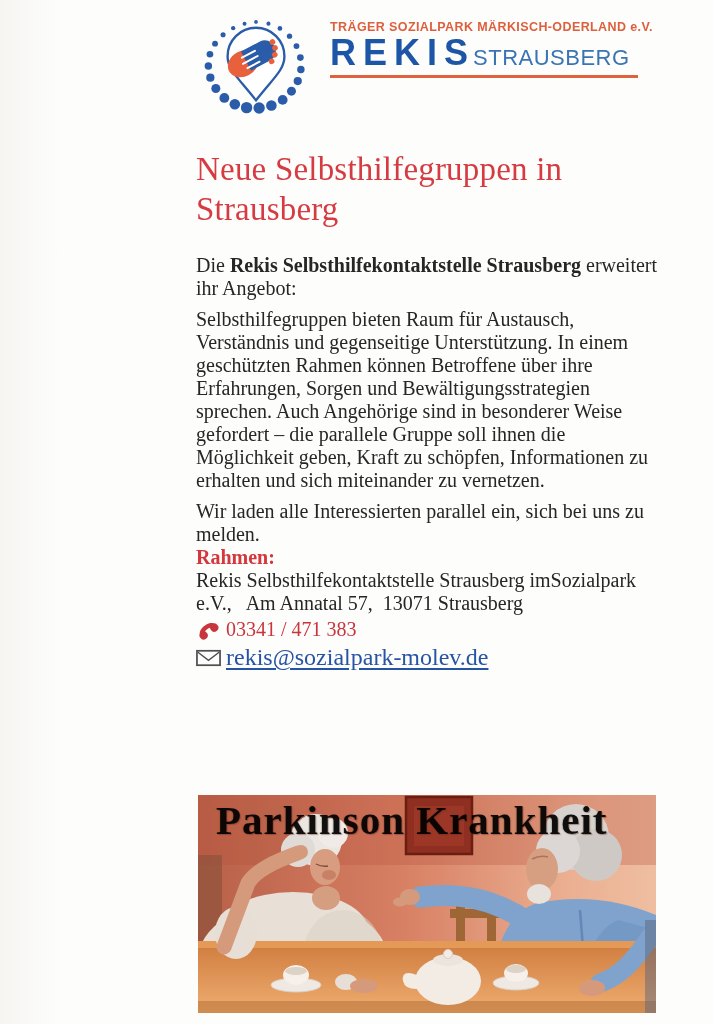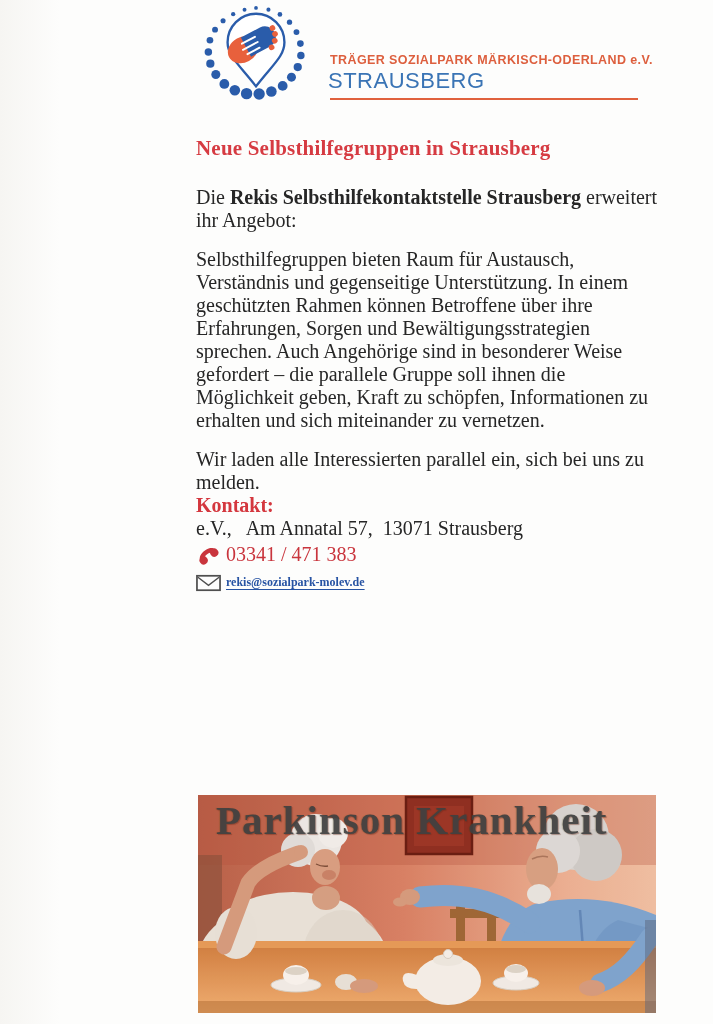--- a/index.html
+++ b/index.html
@@ -4,53 +4,53 @@
 <style>
   html,body{margin:0;padding:0;background:#dcdcdc;}
   .page{
     position:relative;width:713px;height:1024px;margin:0 auto;
     background:linear-gradient(90deg,#f6f5f2 0,#fdfdfc 60px,#fdfdfc 100%);
     font-family:"Liberation Serif",serif;color:#262626;overflow:hidden;
   }
   .content{position:absolute;left:196px;top:0;width:470px;}
 
   
-  .letterhead{display:flex;align-items:flex-end;padding-top:2px;}
+  .letterhead{display:flex;align-items:flex-start;padding-top:16px;}
   .logo{width:120px;height:98px;flex:none;}
   .head-text{margin-left:14px;padding-top:4px;font-family:"Liberation Sans",sans-serif;}
   .trager{font-size:12.5px;font-weight:700;color:#dd5f3e;letter-spacing:.4px;white-space:nowrap;}
   .brandrow{display:flex;align-items:baseline;margin-top:1px;}
   .brand{font-size:36px;font-weight:800;color:#1d55a7;letter-spacing:7px;line-height:1;}
   .brand-suffix{font-size:22px;font-weight:400;color:#3a74b5;letter-spacing:.5px;margin-left:-2px;}
   .divider{height:2.5px;background:#e0613d;margin-top:4px;width:308px;}
   .subtitle{margin-top:7px;font-size:16px;font-weight:700;color:#565b6e;letter-spacing:.2px;white-space:nowrap;}
   .sub-in{font-size:11.5px;}
 
   
-  .title{margin:36px 0 12px;font-size:21px;line-height:1.2;font-weight:700;color:#d63b42;letter-spacing:.2px;}
+  .title{margin:36px 0 12px;font-size:33px;line-height:1.2;font-weight:400;color:#d63b42;letter-spacing:.2px;}
   .para{margin:25px 0 0;font-size:20px;line-height:23px;}
-  .para.tight{margin-top:16px;}
+  .para.tight{margin-top:8px;}
   .blk{display:block;}
   b.red{color:#d43a40;}
   .red-head{color:#d4373e;font-weight:700;}
   .pre{white-space:pre-wrap;}
 
   
   .contact-row{display:flex;align-items:center;height:27px;margin-top:1px;}
   .cicon{width:30px;flex:none;display:flex;align-items:center;}
   .phone-num{color:#c9353d;font-size:20px;}
-  .email{color:#2753a3;font-size:12px;text-decoration:underline;text-underline-offset:3px;cursor:pointer;font-weight:bold;}
+  .email{color:#2753a3;font-size:24px;text-decoration:underline;text-underline-offset:3px;cursor:pointer;}
 
   
   .photo{position:absolute;left:198px;top:795px;width:458px;height:218px;overflow:hidden;background:#d98165;}
   .photo svg{display:block;filter:blur(.5px);}
   .photo-title{
     position:absolute;left:18px;top:1px;width:438px;
     font-family:"Liberation Serif",serif;font-weight:700;font-size:41px;
-    color:#404040;letter-spacing:1px;white-space:nowrap;opacity:.93;
+    color:#000000;letter-spacing:1px;white-space:nowrap;opacity:.93;
     text-shadow:1px 1px 1px rgba(99,43,26,.45),-1px 0 1px rgba(70,70,20,.25);
   }
 </style>
 </head>
 <body>
 
 <div class="page">
   <div class="content">
 
     <div class="letterhead">
@@ -97,37 +97,39 @@
               <circle cx="82.5" cy="43" r="2.9"></circle>
                   <circle cx="83" cy="36.5" r="2.9"></circle>
             </g>
           </g>
         </svg>
         </span>
       </div>
       <div class="head-text">
         <div class="trager">TRÄGER SOZIALPARK MÄRKISCH-ODERLAND e.V.</div>
         <div class="brandrow">
+          <span class="brand">REKIS</span>
           <span class="brand-suffix">STRAUSBERG</span>
         </div>
         <div class="divider"></div>
       </div>
     </div>
 
     <h1 class="title">Neue Selbsthilfegruppen in Strausberg</h1>
 
     <p class="para">
       <span class="blk"><span>Die </span><b>Rekis Selbsthilfekontaktstelle Strausberg</b><span> erweitert ihr Angebot:</span></span>
     </p>
 
     <p class="para tight">Selbsthilfegruppen bieten Raum für Austausch, Verständnis und gegenseitige Unterstützung. In einem geschützten Rahmen können Betroffene über ihre Erfahrungen, Sorgen und Bewältigungsstrategien sprechen. Auch Angehörige sind in besonderer Weise gefordert – die parallele Gruppe soll ihnen die Möglichkeit geben, Kraft zu schöpfen, Informationen zu erhalten und sich miteinander zu vernetzen.</p>
 
     <p class="para tight">
       <span class="blk">Wir laden alle Interessierten parallel ein, sich bei uns zu melden.</span>
-      <span class="blk red-head">Kontakt:</span>
+      <span class="blk red-head">Rahmen:</span>
+      <span class="blk">Rekis Selbsthilfekontaktstelle Strausberg imSozialpark</span>
       <span class="blk pre">e.V.,   Am Annatal 57,  13071 Strausberg</span>
     </p>
 
     <div class="contact-row">
       <span class="cicon">
         <svg width="23" height="23" viewBox="0 0 28 26" aria-hidden="true">
           <g transform="rotate(-36 14 13)" fill="#c9353d">
             <circle cx="6" cy="16" r="5"></circle>
               <circle cx="22" cy="16" r="5"></circle>
             <path d="M3 14 C3 5 25 5 25 14 L21 17 C21 11 7 11 7 17 Z"></path>

